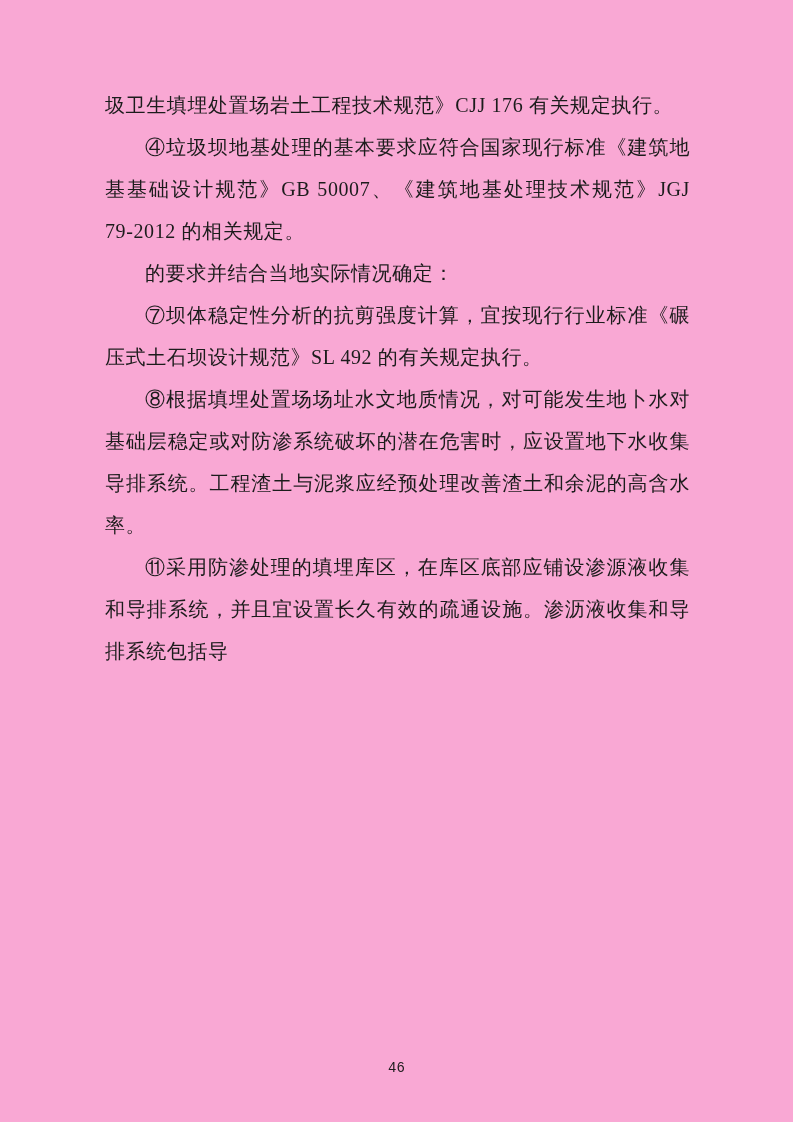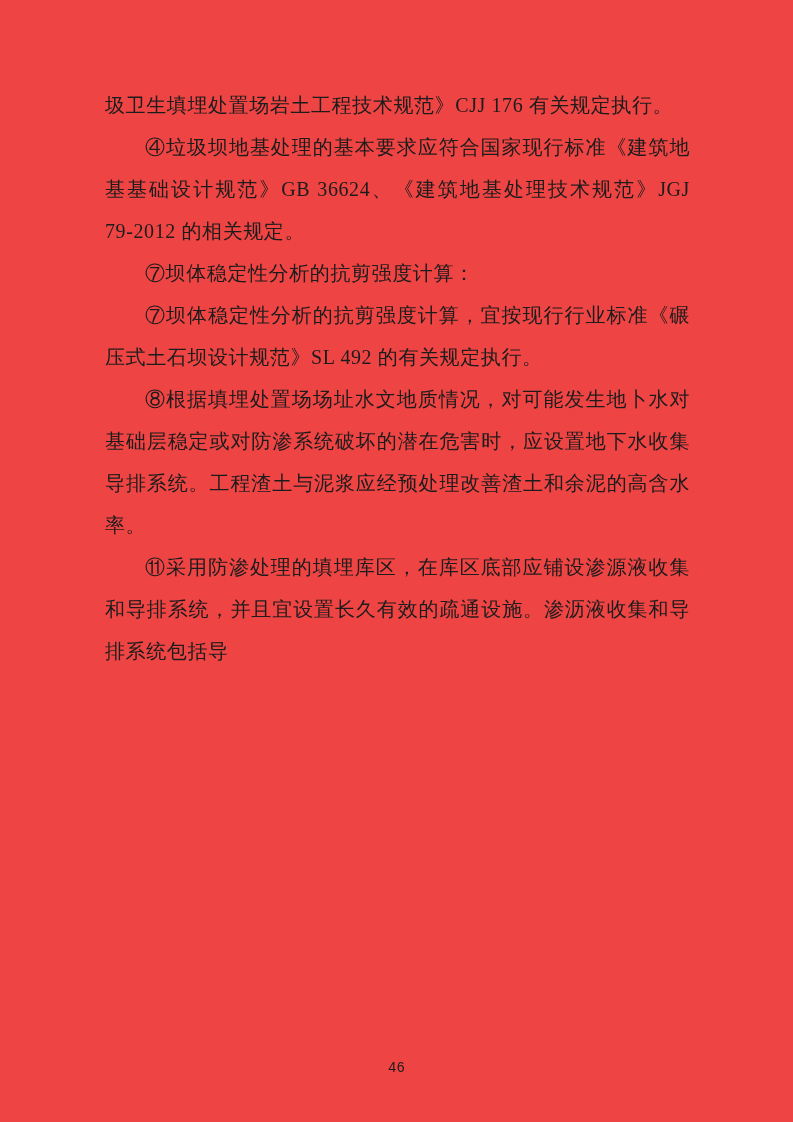--- a/index.html
+++ b/index.html
@@ -4,21 +4,21 @@
 <style>
   html, body {
     margin: 0;
     padding: 0;
     background: #ffffff;
   }
   .page {
     position: relative;
     width: 793px;
     height: 1122px;
-    background: #ef4444;
+    background: #f9a8d4;
     overflow: hidden;
     font-family: "Liberation Serif", "DejaVu Serif", serif;
   }
   .content {
     position: absolute;
     top: 84px;
     left: 105px;
     width: 585px;
     color: #1c1c1c;
     font-size: 20px;
@@ -44,20 +44,20 @@
     font-size: 14px;
     color: #1c1c1c;
   }
 </style>
 </head>
 <body>
 
 <div class="page">
   <div class="content" id="paragraph-container">
       <p class="para">圾卫生填埋处置场岩土工程技术规范》CJJ 176 有关规定执行。</p>
-      <p class="para indent">④垃圾坝地基处理的基本要求应符合国家现行标准《建筑地基基础设计规范》GB 36624、《建筑地基处理技术规范》JGJ 79-2012 的相关规定。</p>
-      <p class="para indent">⑦坝体稳定性分析的抗剪强度计算：</p>
+      <p class="para indent">④垃圾坝地基处理的基本要求应符合国家现行标准《建筑地基基础设计规范》GB 50007、《建筑地基处理技术规范》JGJ 79-2012 的相关规定。</p>
+      <p class="para indent">的要求并结合当地实际情况确定：</p>
       <p class="para indent">⑦坝体稳定性分析的抗剪强度计算，宜按现行行业标准《碾压式土石坝设计规范》SL 492 的有关规定执行。</p>
       <p class="para indent">⑧根据填埋处置场场址水文地质情况，对可能发生地卜水对基础层稳定或对防渗系统破坏的潜在危害时，应设置地下水收集导排系统。工程渣土与泥浆应经预处理改善渣土和余泥的高含水率。</p>
       <p class="para indent">⑪采用防渗处理的填埋库区，在库区底部应铺设渗源液收集和导排系统，并且宜设置长久有效的疏通设施。渗沥液收集和导排系统包括导</p>
     </div>
   <div class="page-number">46</div>
 </div>
 
 </body></html>

